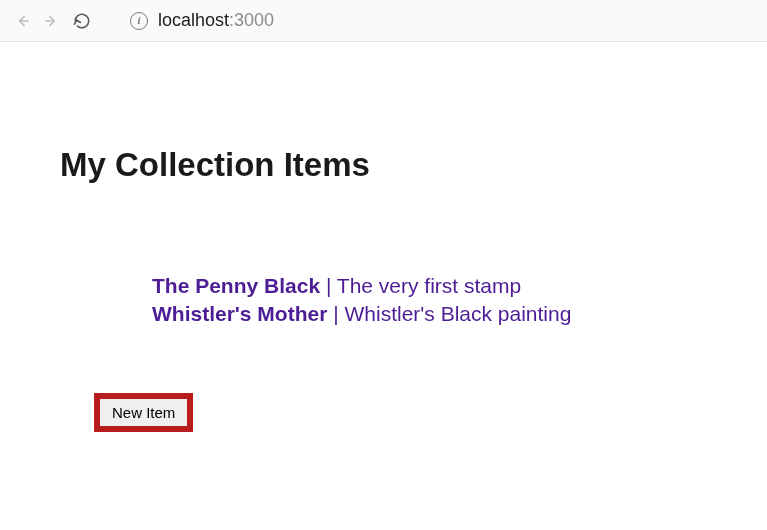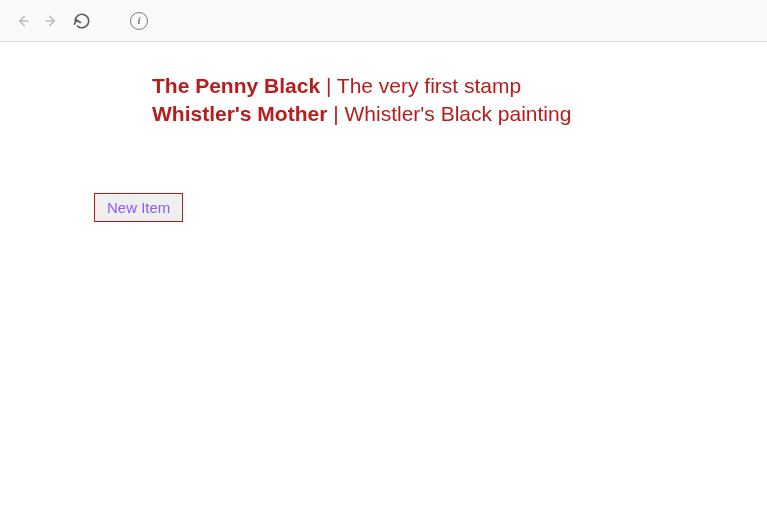--- a/index.html
+++ b/index.html
@@ -73,21 +73,21 @@
       font-size: 33px;
       font-weight: bold;
       color: #1a1a1a;
       margin-top: 74px;
       margin-bottom: 88px;
     }
     .items {
       margin-left: 92px;
       font-size: 21px;
       line-height: 1.35;
-      color: #b91c1c;
+      color: #4c1d95;
     }
     .item-row {
       white-space: nowrap;
     }
     .item-name {
       font-weight: bold;
     }
     .item-sep {
       font-weight: normal;
     }
@@ -96,23 +96,23 @@
     }
     .button-wrap {
       margin-top: 64px;
       margin-left: 34px;
     }
     button.new-item {
       font-family: Arial, sans-serif;
       font-size: 15px;
       padding: 5px 12px;
       background: #efefef;
-      border: 1px solid #b91c1c;
+      border: 6px solid #b91c1c;
       cursor: pointer;
-      color: #8b5cf6;
+      color: #000000;
     }
   </style>
 </head>
 <body>
 
 <div class="browser-bar">
   <div class="nav-icon dim">
     <svg width="18" height="18" viewBox="0 0 24 24" fill="none" stroke="currentColor" stroke-width="2.2" stroke-linecap="round" stroke-linejoin="round">
         <polyline points="15 18 9 12 15 6"></polyline>
         <line x1="9" y1="12" x2="20" y2="12"></line>
@@ -125,24 +125,26 @@
       </svg>
   </div>
   <div class="nav-icon">
     <svg width="18" height="18" viewBox="0 0 24 24" fill="none" stroke="currentColor" stroke-width="2.2" stroke-linecap="round" stroke-linejoin="round">
         <path d="M3 12a9 9 0 1 1 3 6.7"></path>
         <polyline points="3 18 3 12 9 12" transform="rotate(30 6 15)"></polyline>
       </svg>
   </div>
   <div class="address-area">
     <div class="info-circle">i</div>
+    <div class="url"><span class="host">localhost</span><span class="port">:3000</span></div>
   </div>
 </div>
 
 <div class="content">
+  <h1 class="page-title">My Collection Items</h1>
 
   <div class="items">
     <div class="item-row">
       <span class="item-name">The Penny Black</span><span class="item-sep"> | </span> <span class="item-desc">The very first stamp</span>
     </div>
     <div class="item-row">
       <span class="item-name">Whistler's Mother</span><span class="item-sep"> | </span> <span class="item-desc">Whistler's Black painting</span>
     </div>
   </div>
 

